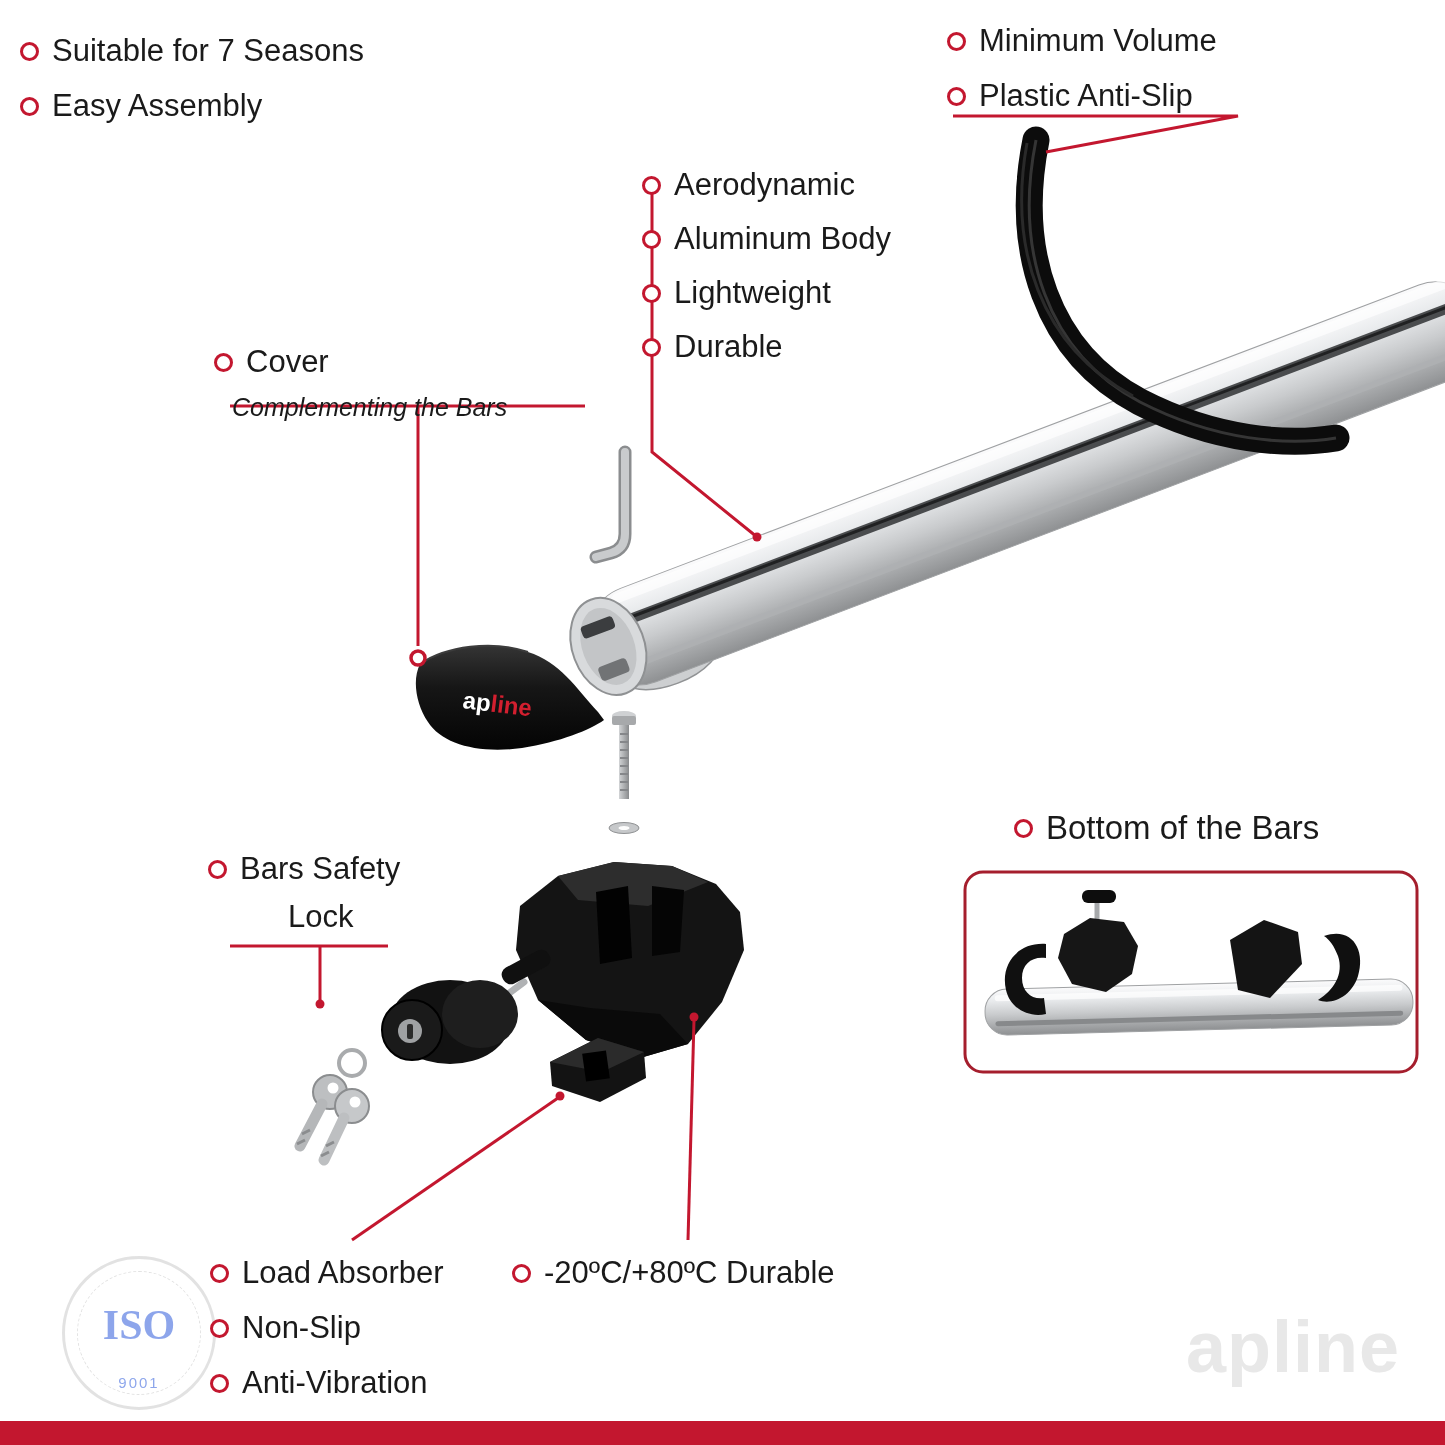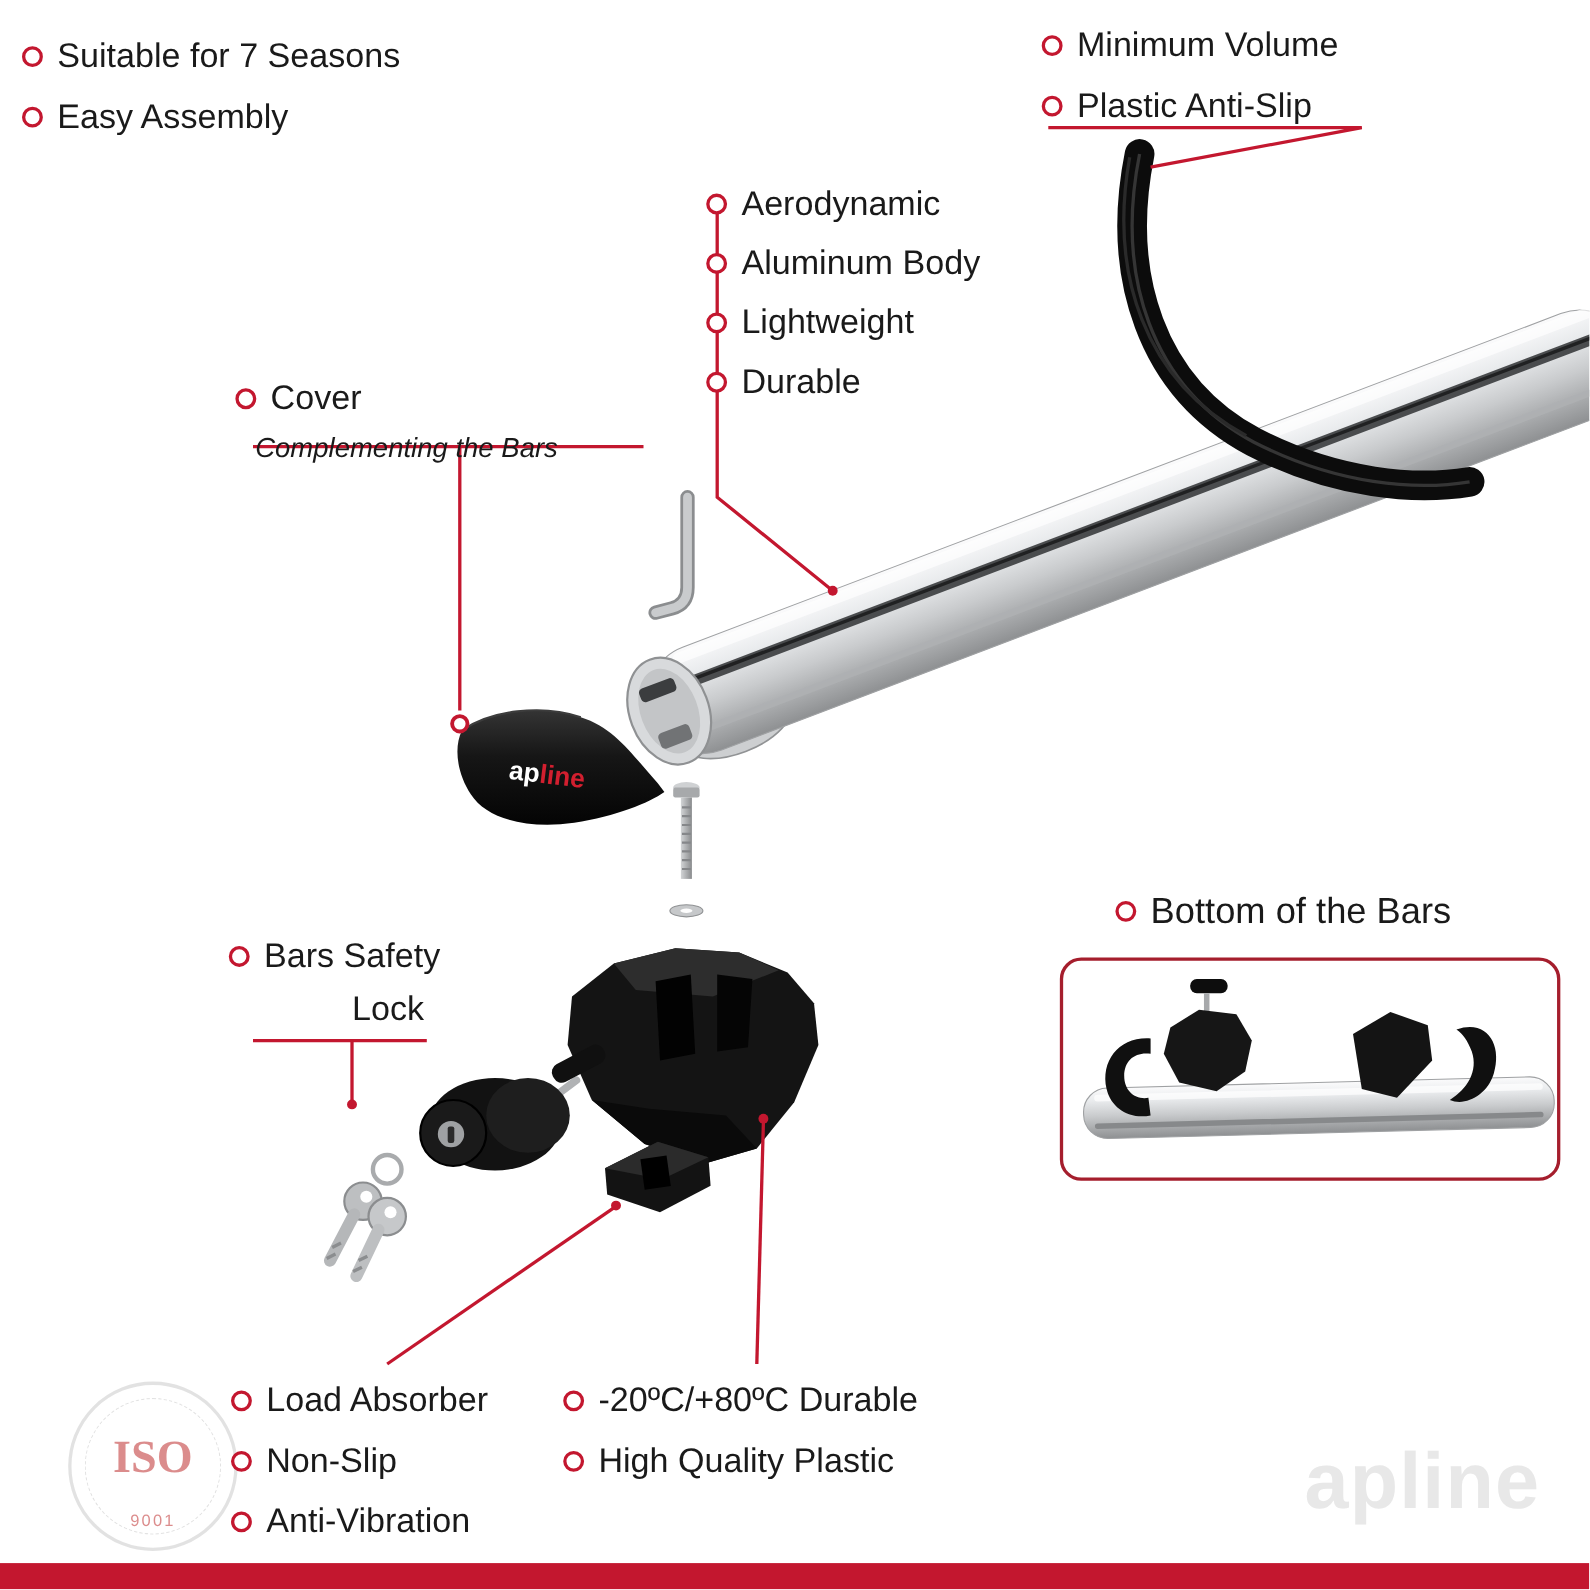--- a/index.html
+++ b/index.html
@@ -12,34 +12,34 @@
           background:#fff;margin-right:13px;flex:0 0 auto;}
   .top-left{left:20px;top:30px;}
   .top-right{left:947px;top:20px;}
   .features{left:642px;top:158px;}
   .features .lrow{height:54px;margin:0;}
   .cover-label{left:214px;top:300px;margin-top:40px;}
   .cover-label .lrow{height:44px;margin:0;}
   .cover-label .l2{margin-left:18px;height:46px;display:flex;align-items:center;font-size:25px;white-space:nowrap;font-style:italic;}
   .safety-label{left:208px;top:846px;}
   .safety-label .lrow{height:46px;margin:0;}
-  .safety-label .l2{margin-left:112px;height:50px;display:flex;align-items:center;font-size:31px;}
+  .safety-label .l2{margin-left:80px;height:50px;display:flex;align-items:center;font-size:31px;}
   .bars-title{left:1014px;top:806px;}
   .bars-title .lrow{font-size:33px;height:44px;margin:0;}
   .bottom-left{left:210px;top:1252px;}
   .bottom-center{left:512px;top:1252px;}
   .leader{stroke:var(--accent);fill:none;stroke-width:3;}
   .leader-dot{fill:var(--accent);}
   .leader-ring{fill:#fff;stroke:var(--accent);stroke-width:3.5;}
   .inset-box{stroke:var(--dark-red);fill:none;stroke-width:3;}
   .footer-bar{position:absolute;left:0;bottom:0;width:100%;height:24px;background:var(--accent);z-index:6;}
   .watermark{position:absolute;left:1186px;top:1306px;font-size:72px;font-weight:bold;
              color:#e8e8e8;letter-spacing:1px;z-index:1;}
   .iso-stamp{position:absolute;left:62px;top:1256px;width:148px;height:148px;border:3px solid #c6c6c6;
-             border-radius:50%;opacity:.5;color:#b91c1c;z-index:1;}
+             border-radius:50%;opacity:.5;color:#1d4ed8;z-index:1;}
   .iso-stamp::before{content:"";position:absolute;inset:12px;border:1.5px dashed #c6c6c6;border-radius:50%;}
   .iso-title{position:absolute;top:42px;width:100%;text-align:center;
              font-family:"Liberation Serif",serif;font-weight:bold;font-size:42px;}
   .iso-sub{position:absolute;bottom:16px;width:100%;text-align:center;font-size:15px;letter-spacing:2px;}
 </style>
 </head>
 <body>
 
 <div class="stage">
 
@@ -256,24 +256,20 @@
       <span class="bullet"></span>
       <span>Anti-Vibration</span>
     </div>
   </div>
 
   <div class="label bottom-center">
     <div class="lrow">
       <span class="bullet"></span>
       <span>-20ºC/+80ºC Durable</span>
     </div>
-    <div class="lrow">
-      <span class="bullet"></span>
-      <span>High Quality Plastic</span>
-    </div>
   </div>
 
   <div class="iso-stamp">
     <div class="iso-title">ISO</div>
     <div class="iso-sub">9001</div>
   </div>
 
   <div class="watermark">apline</div>
 
   <div class="footer-bar"></div>

